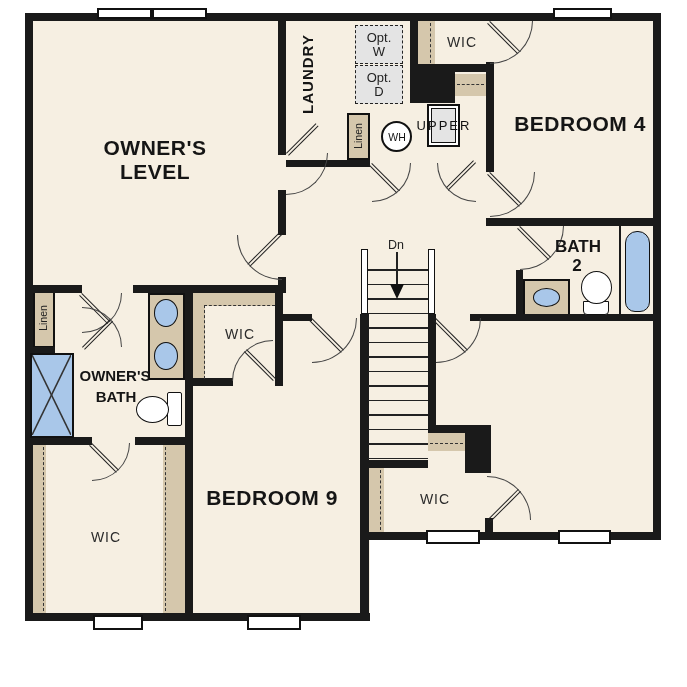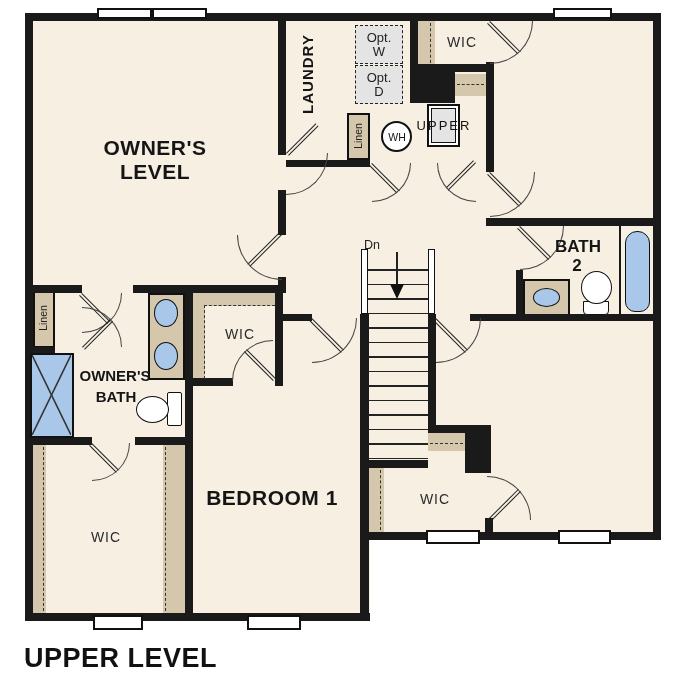--- a/index.html
+++ b/index.html
@@ -156,33 +156,33 @@
   <div class="fixb" style="left:167px;top:392px;width:15px;height:34px;background:#fff;border:1.5px solid #111;border-radius:2px"></div>
   <div class="fixb" style="left:136px;top:396px;width:33px;height:27px;background:#fff;border:1.5px solid #111;border-radius:50%"></div>
   <div class="fixb" style="left:533px;top:288px;width:27px;height:19px;background:#a9c7e9;border:1.5px solid #111;border-radius:50%"></div>
   <div class="fixb" style="left:583px;top:301px;width:26px;height:14px;background:#fff;border:1.5px solid #111;border-radius:0 0 4px 4px"></div>
   <div class="fixb" style="left:581px;top:271px;width:31px;height:33px;background:#fff;border:1.5px solid #111;border-radius:50%"></div>
   <div class="fixb" style="left:625px;top:231px;width:25px;height:81px;background:#a9c7e9;border:1.5px solid #111;border-radius:12px 12px 10px 10px"></div>
 
   <div class="lbl big" style="left:155px;top:148px">OWNER'S</div>
   <div class="lbl big" style="left:155px;top:172px">LEVEL</div>
   <div class="lbl laun vert" style="left:307px;top:74px">LAUNDRY</div>
+  <div class="lbl big" style="left:580px;top:124px">BEDROOM 4</div>
   <div class="lbl mid" style="left:578px;top:247px">BATH</div>
   <div class="lbl mid" style="left:577px;top:266px">2</div>
-  <div class="lbl big" style="left:272px;top:498px">BEDROOM 1</div>
+  <div class="lbl big" style="left:272px;top:498px">BEDROOM 9</div>
   <div class="lbl midb" style="left:115px;top:375px">OWNER'S</div>
   <div class="lbl midb" style="left:116px;top:396px">BATH</div>
   <div class="lbl wic" style="left:462px;top:42px">WIC</div>
   <div class="lbl wic" style="left:240px;top:334px">WIC</div>
   <div class="lbl wic" style="left:106px;top:537px">WIC</div>
   <div class="lbl wic" style="left:435px;top:499px">WIC</div>
   <div class="lbl linen vert" style="left:358px;top:136px">Linen</div>
   <div class="lbl linen vert" style="left:43px;top:318px">Linen</div>
   <div class="lbl opt" style="left:379px;top:38px">Opt.</div>
   <div class="lbl opt" style="left:379px;top:52px">W</div>
   <div class="lbl opt" style="left:379px;top:78px">Opt.</div>
   <div class="lbl opt" style="left:379px;top:92px">D</div>
   <div class="lbl" style="left:397px;top:137px;font-size:10.5px">WH</div>
   <div class="lbl furn" style="left:444px;top:125px">UPPER</div>
-  <div class="lbl small" style="left:372px;top:245px">Dn</div>
-  <div class="title" style="left:24px;top:643px">UPPER LEVEL</div>
+  <div class="lbl small" style="left:396px;top:245px">Dn</div>
 
 </div>
 
 </body></html>

